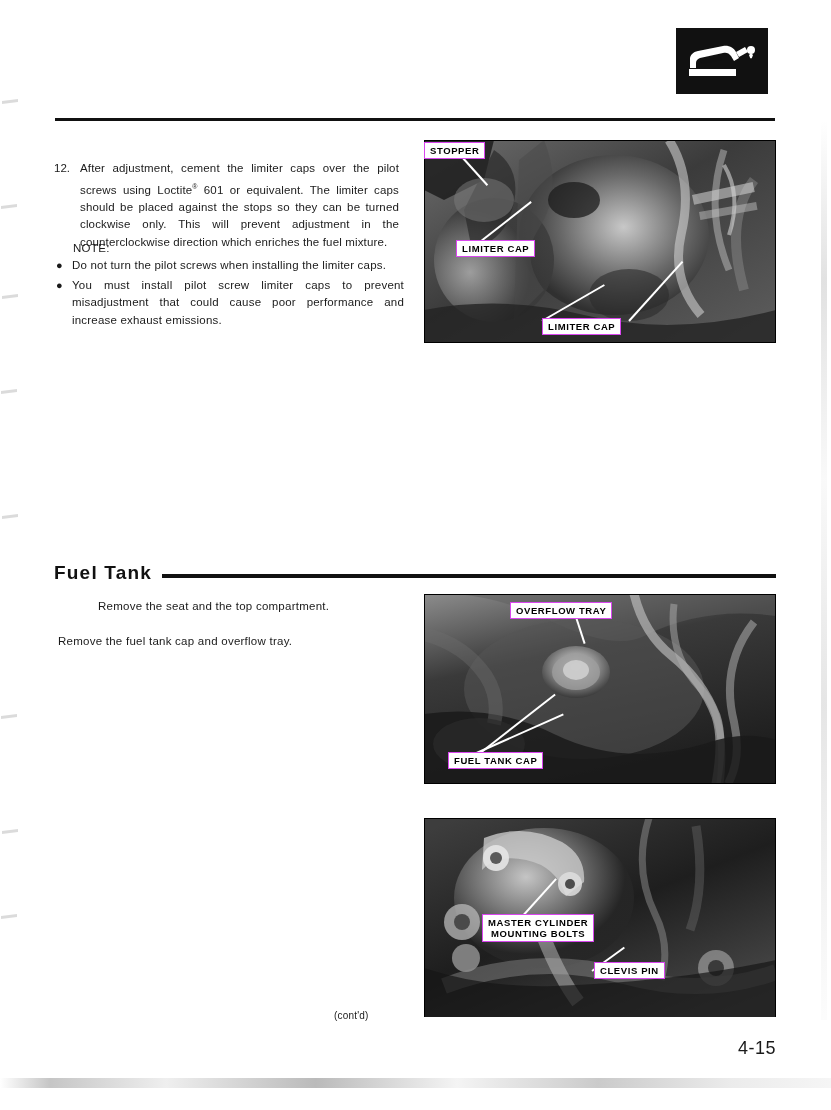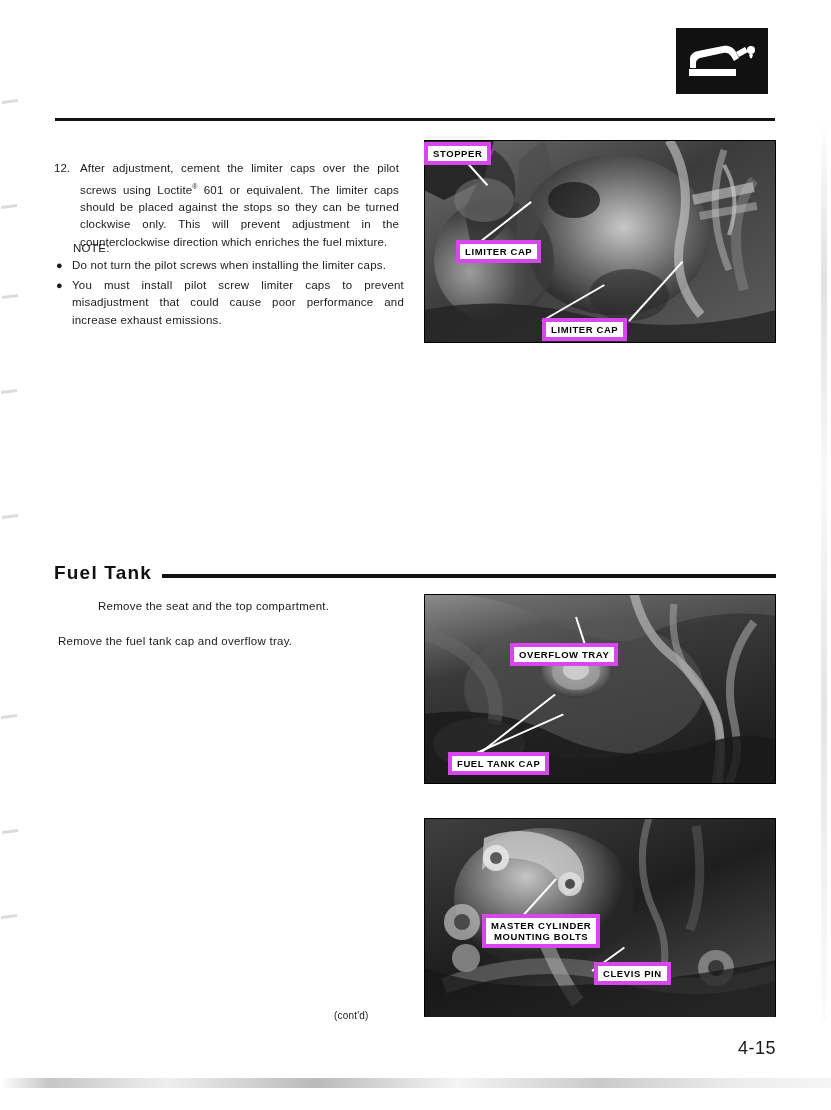--- a/index.html
+++ b/index.html
@@ -115,21 +115,21 @@
     inset: 0;
   }
   .callout {
     position: absolute;
     background: #ffffff;
     color: #000000;
     font-size: 9.5px;
     font-weight: bold;
     letter-spacing: 0.6px;
     padding: 2px 5px 2px 5px;
-    border: 4px solid #d946ef;
+    border: 1px solid #d946ef;
     line-height: 11px;
     white-space: pre-line;
     text-align: center;
   }
   .leader {
     position: absolute;
     background: #ffffff;
     height: 2px;
     transform-origin: 0 50%;
   }
@@ -367,21 +367,21 @@
       <path d="M0 120 q70 -10 130 20 q70 34 150 10 q40 -14 72 -4 L352 190 L0 190 Z" fill="#1a1a1a" opacity="0.85"></path>
       <path d="M0 40 q40 10 62 42 q14 22 8 48" stroke="#6f6f6f" stroke-width="14" fill="none" opacity="0.4"></path>
       <ellipse cx="55" cy="150" rx="46" ry="26" fill="#2b2b2b" opacity="0.7"></ellipse>
       <path d="M0 0 h352 v190 h-352 z" fill="none" stroke="#000" stroke-width="2"></path>
     </svg>
 
     <div class="leader" style="left:152px; top:22px; width:28px; transform:rotate(72deg);"></div>
     <div class="leader" style="left:46px; top:166px; width:108px; transform:rotate(-38deg);"></div>
     <div class="leader" style="left:48px; top:160px; width:100px; transform:rotate(-24deg);"></div>
 
-    <div class="callout" style="left:86px; top:8px;margin-top:41px;">OVERFLOW TRAY</div>
+    <div class="callout" style="left:86px; top:8px;">OVERFLOW TRAY</div>
     <div class="callout" style="left:24px; top:158px;">FUEL TANK CAP</div>
   </div>
 
   <div class="photo" style="left:424px; top:818px; width:352px; height:199px;">
     <svg class="grain" viewBox="0 0 352 200" preserveAspectRatio="none">
       <defs>
         <linearGradient id="g3" x1="0.1" y1="0" x2="0.8" y2="1">
           <stop offset="0%" stop-color="#3d3d3d"></stop>
           <stop offset="50%" stop-color="#1e1e1e"></stop>
           <stop offset="100%" stop-color="#4a4a4a"></stop>

